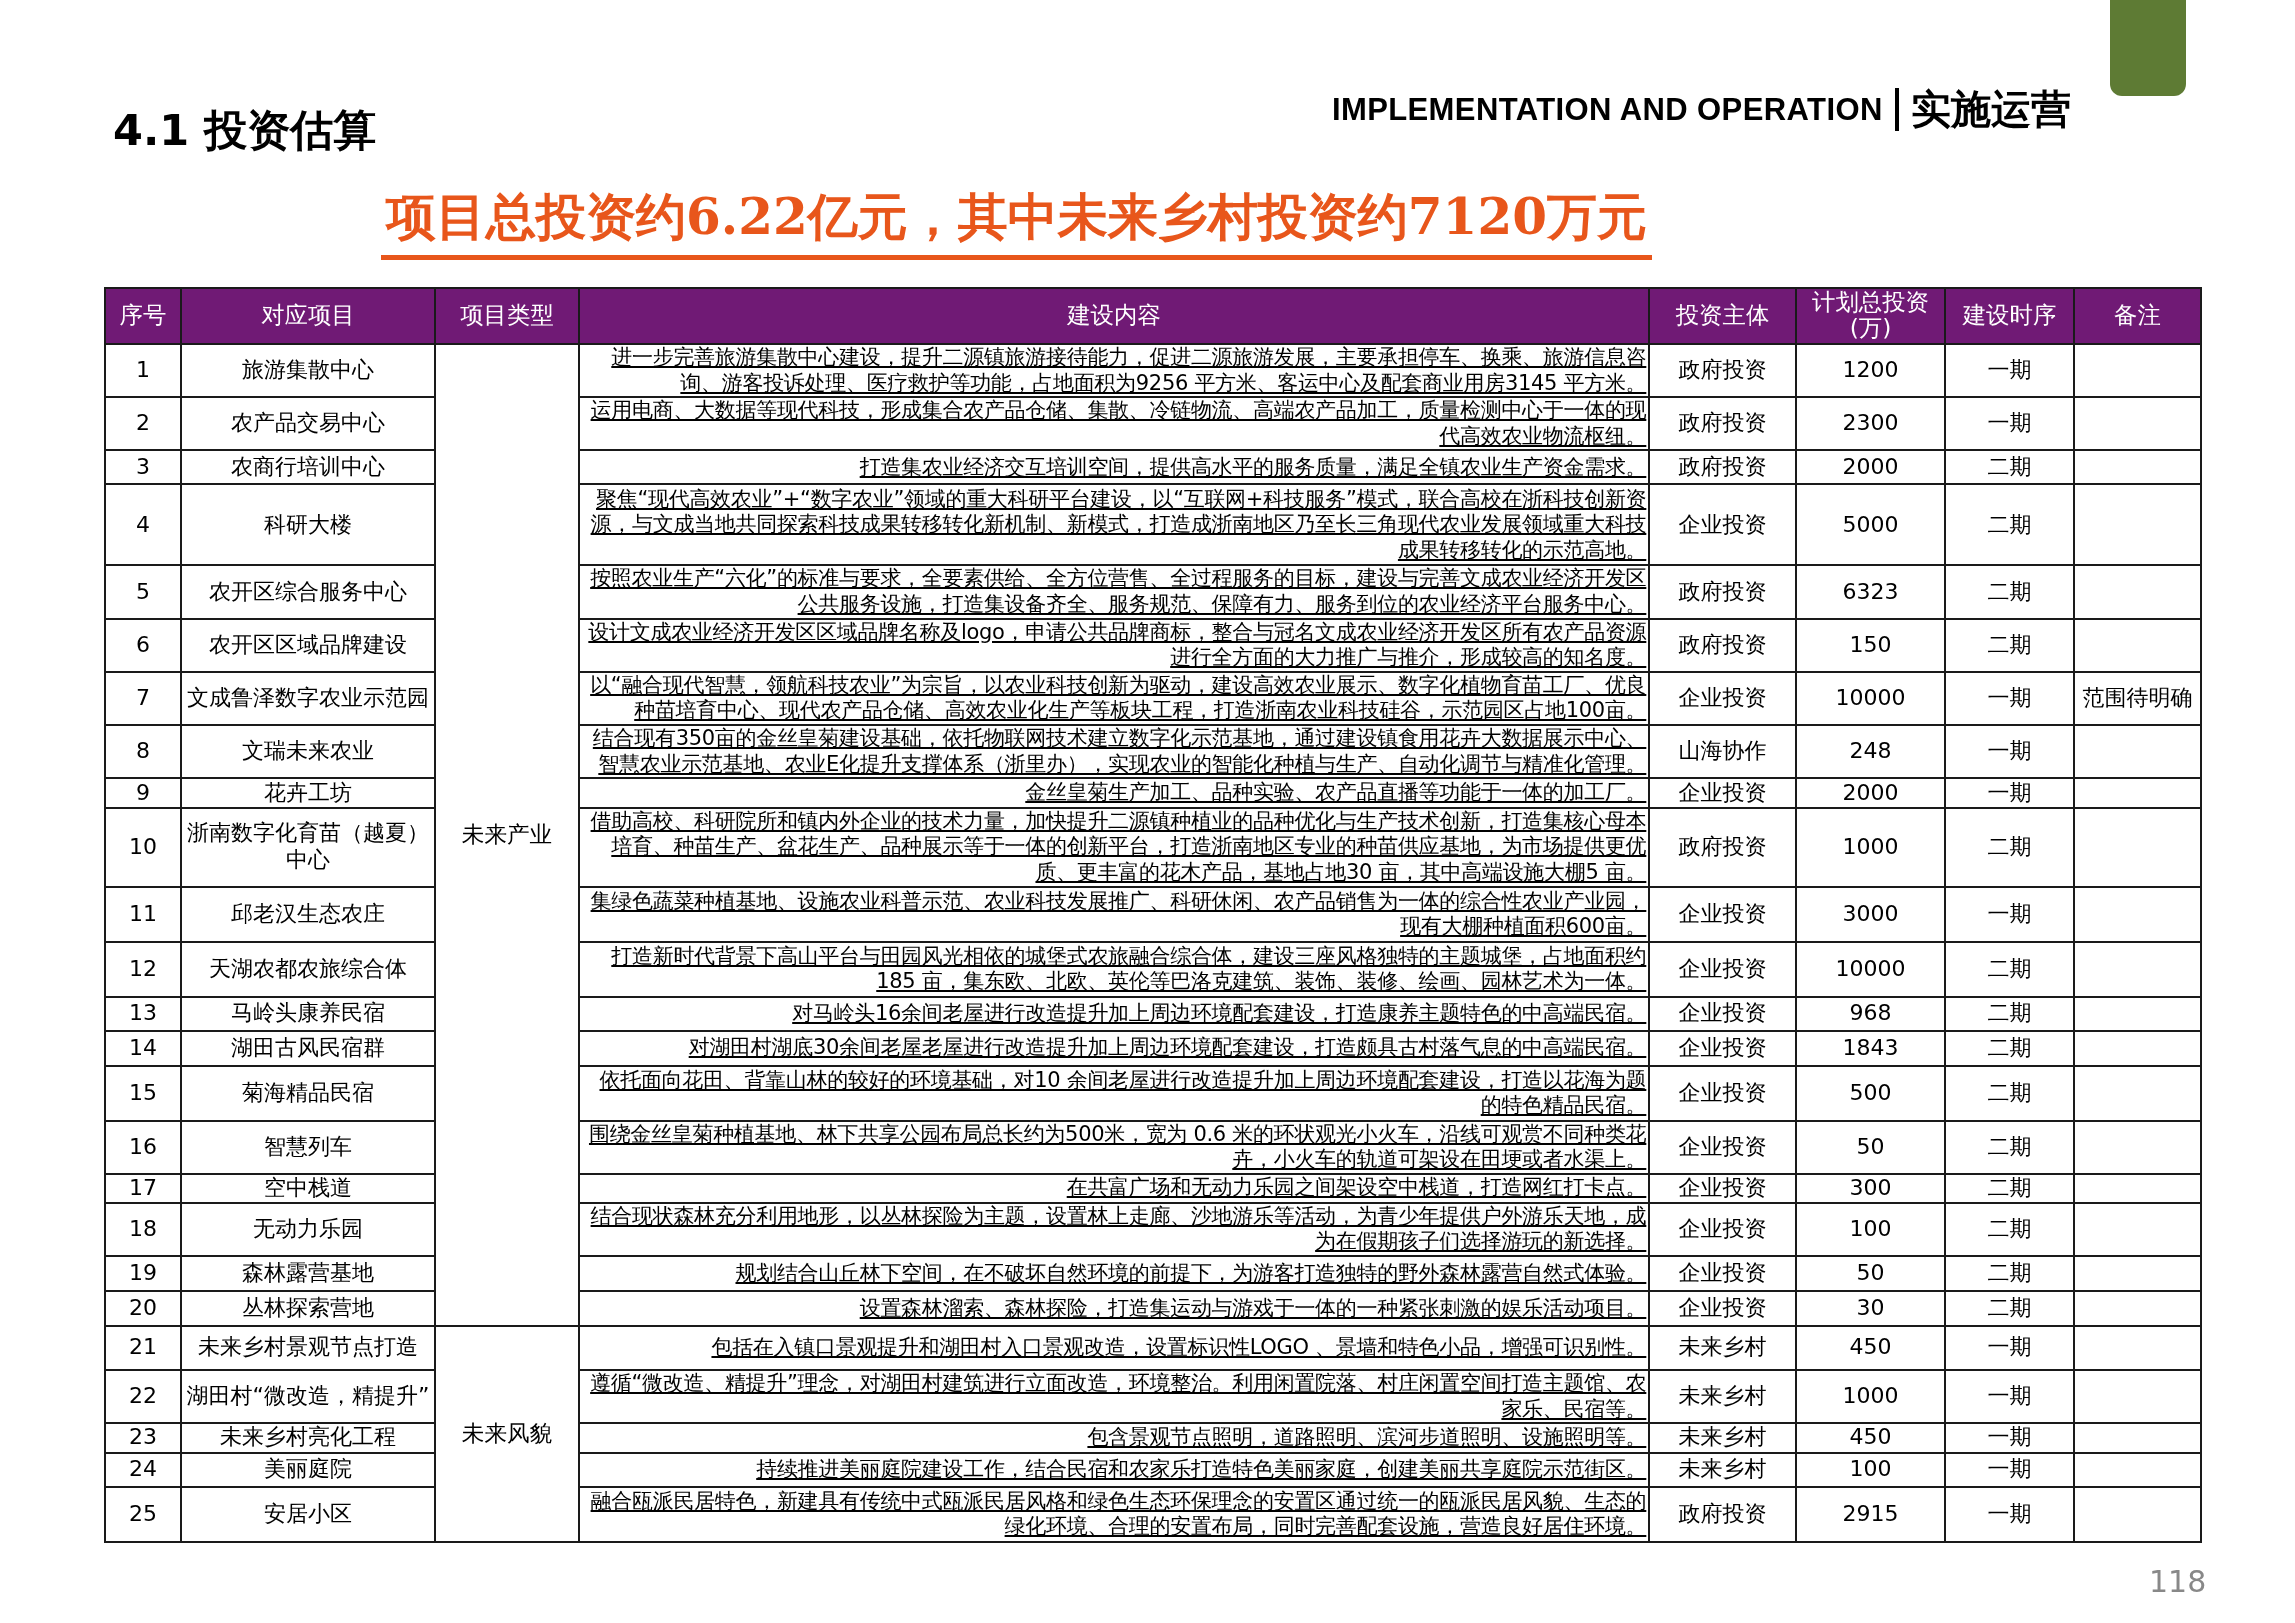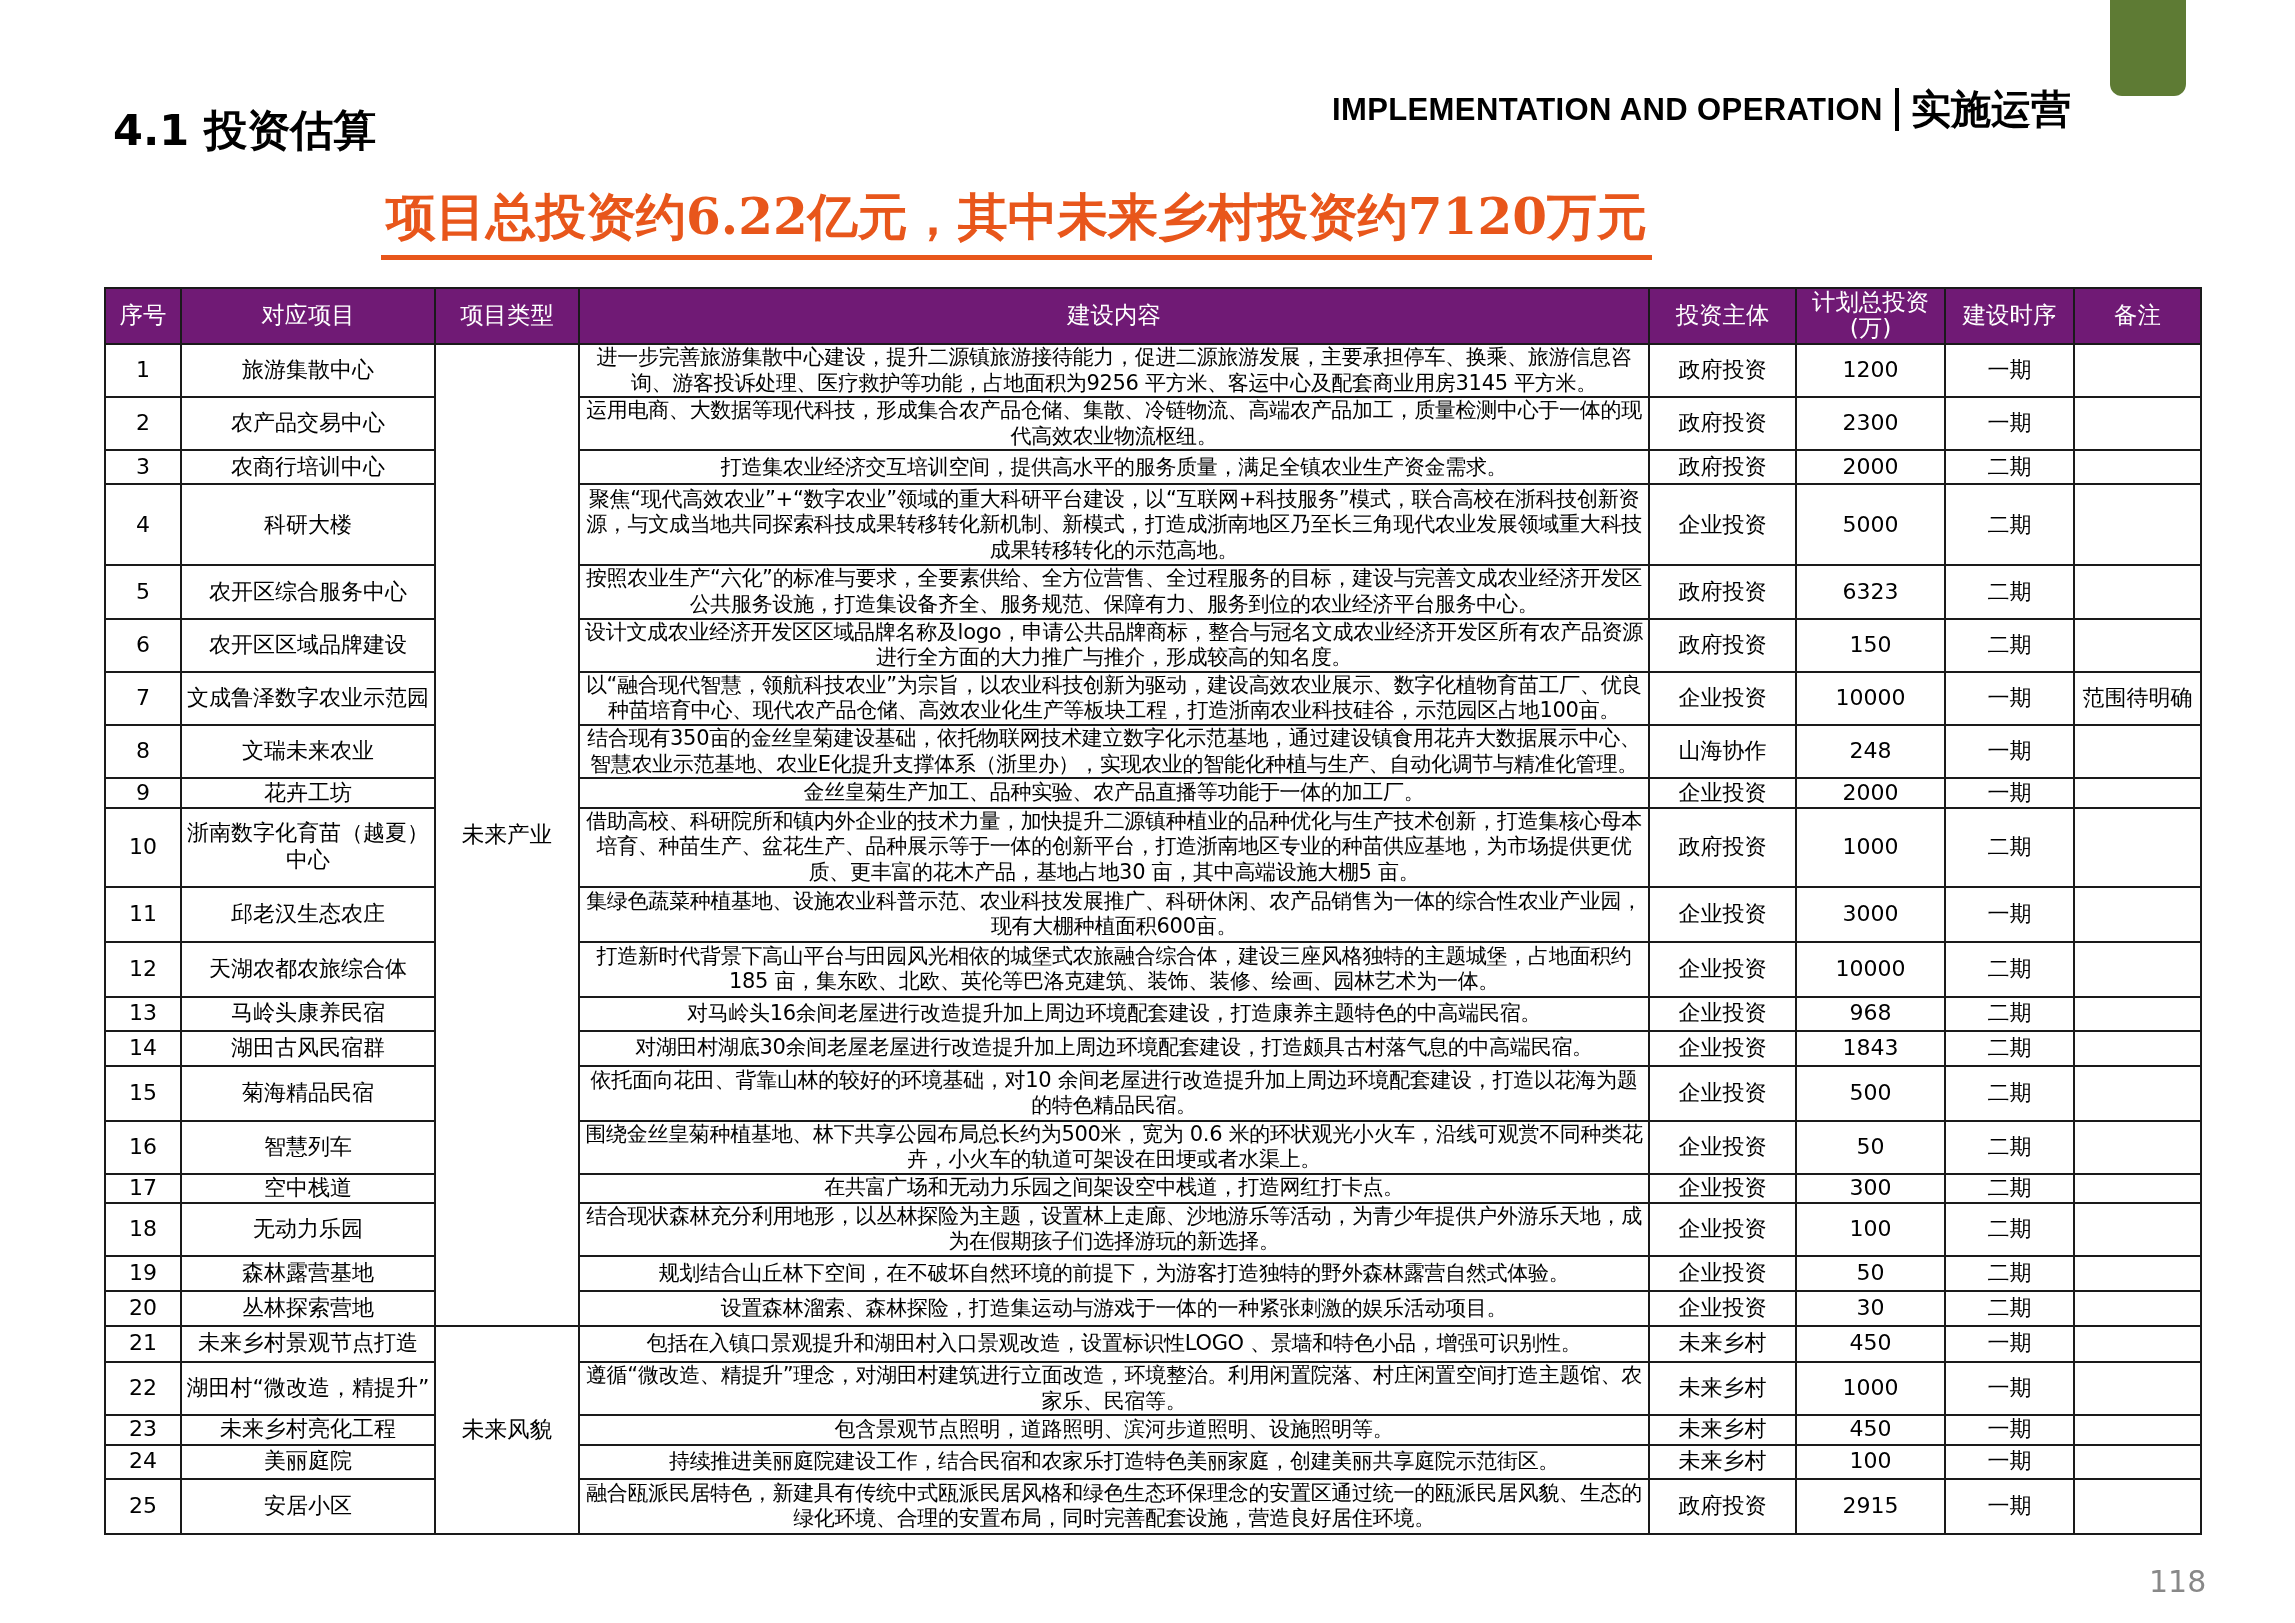--- a/index.html
+++ b/index.html
@@ -16,21 +16,21 @@
   .headline { position:absolute; left:0; width:2033px; top:184px; text-align:center; }
   .headline span { display:inline-block; font-family:"DejaVu Serif","Liberation Serif",serif;
                    font-size:50px; font-weight:bold; color:#e8561b;
                    border-bottom:5.2px solid #e8561b; padding:0 5.2px 3.5px; }
   table.inv { position:absolute; left:104px; top:287px; width:2096px; border-collapse:collapse;
               table-layout:fixed; font-size:22px; }
   table.inv th { background:#701a75; color:#fff; font-weight:normal; font-size:23.4px;
                  border:2.6px solid #1a1a1a; height:54px; padding:0; line-height:1.1; }
   table.inv td { border:2.6px solid #1a1a1a; padding:0 1.7px; text-align:center; vertical-align:middle;
                  line-height:1.22; overflow:hidden; }
-  table.inv td.desc { text-align:center; font-size:21px; padding:0 1.7px; letter-spacing:-0.3px; }
+  table.inv td.desc { text-align:right; font-size:21px; padding:0 1.7px; letter-spacing:-0.3px;text-decoration:underline; }
   table.inv td.type { font-size:22.6px; }
   .page-number { position:absolute; left:2149px; top:1564px; font-size:30px; color:#888; }
 </style>
 </head>
 <body>
 
 <div class="green-tab"></div>
 
 <div class="section-header">
   <span class="en">IMPLEMENTATION AND OPERATION</span>
@@ -242,21 +242,21 @@
       </tr>
       <tr style="height: 35px;">
         <td>20</td>
         <td>丛林探索营地</td>
         <td class="desc">设置森林溜索、森林探险，打造集运动与游戏于一体的一种紧张刺激的娱乐活动项目。</td>
         <td>企业投资</td>
         <td>30</td>
         <td>二期</td>
         <td></td>
       </tr>
-      <tr style="height: 36px;">
+      <tr style="height: 44px;">
         <td>21</td>
         <td>未来乡村景观节点打造</td>
         <td class="type" rowspan="5">未来风貌</td>
         <td class="desc">包括在入镇口景观提升和湖田村入口景观改造，设置标识性LOGO 、景墙和特色小品，增强可识别性。</td>
         <td>未来乡村</td>
         <td>450</td>
         <td>一期</td>
         <td></td>
       </tr>
       <tr style="height: 53px; padding-left: 20px;">

